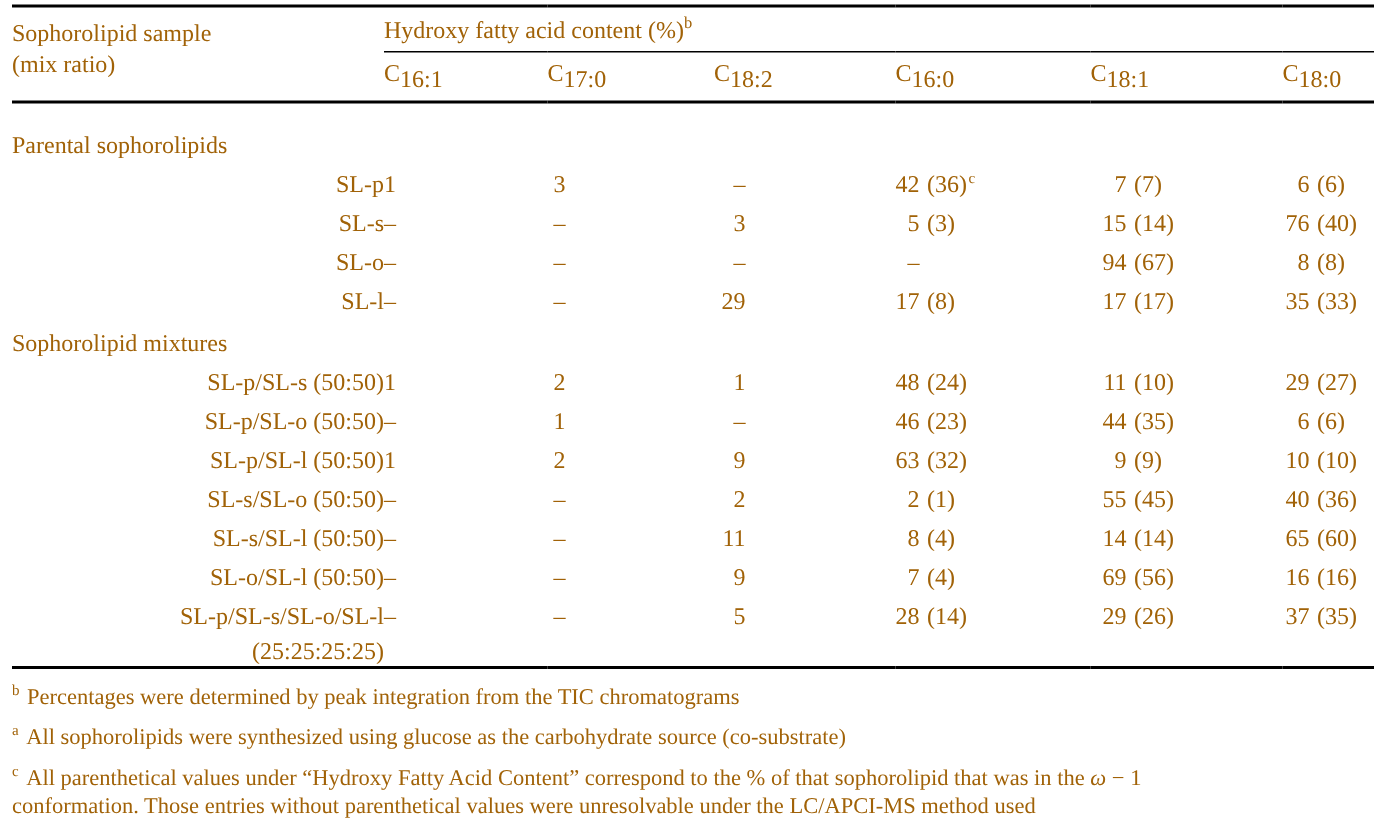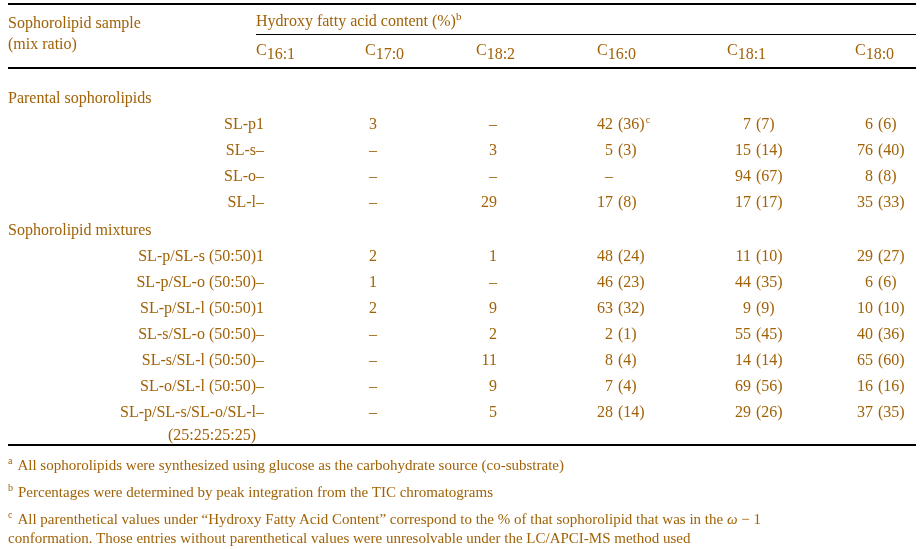--- a/index.html
+++ b/index.html
@@ -232,21 +232,21 @@
           <td class="val c1"><span class="num">–</span></td>
           <td class="val c2"><span class="num">5</span></td>
           <td class="val c3"><span class="num">28</span><span class="paren">(14)</span></td>
           <td class="val c4"><span class="num">29</span><span class="paren">(26)</span></td>
           <td class="val c5"><span class="num">37</span><span class="paren">(35)</span></td>
         </tr>
       </tbody>
   </table>
 
   <div class="footnotes">
+    <div class="footnote"><sup>b</sup><span>Percentages were determined by peak integration from the TIC chromatograms</span></div>
     <div class="footnote"><sup>a</sup><span>All sophorolipids were synthesized using glucose as the carbohydrate source (co-substrate)</span></div>
-    <div class="footnote"><sup>b</sup><span>Percentages were determined by peak integration from the TIC chromatograms</span></div>
     <div class="footnote">
       <div><sup>c</sup><span>All parenthetical values under “Hydroxy Fatty Acid Content” correspond to the % of that sophorolipid that was in the </span><span class="omega">ω</span><span> − 1</span></div>
       <div>conformation. Those entries without parenthetical values were unresolvable under the LC/APCI-MS method used</div>
     </div>
   </div>
 
 </div>
 
 </body></html>

